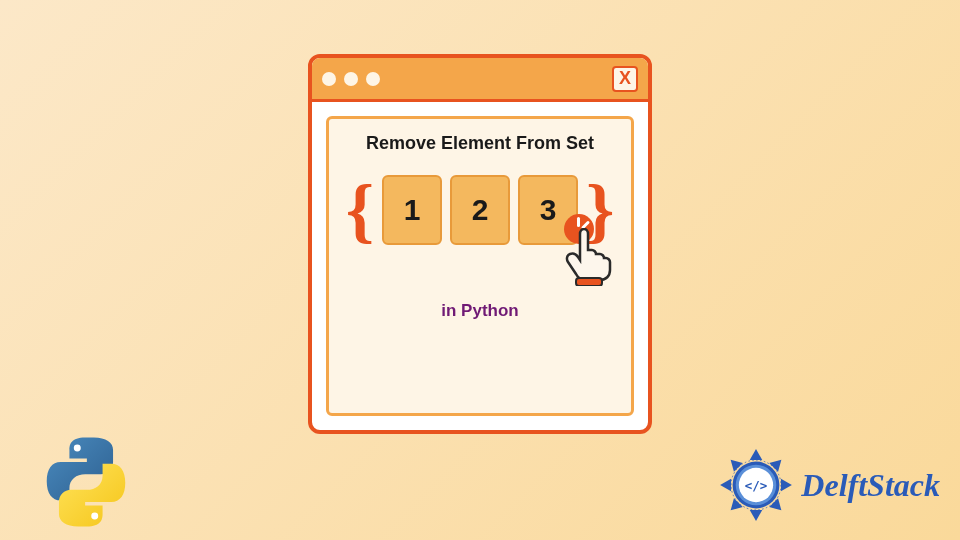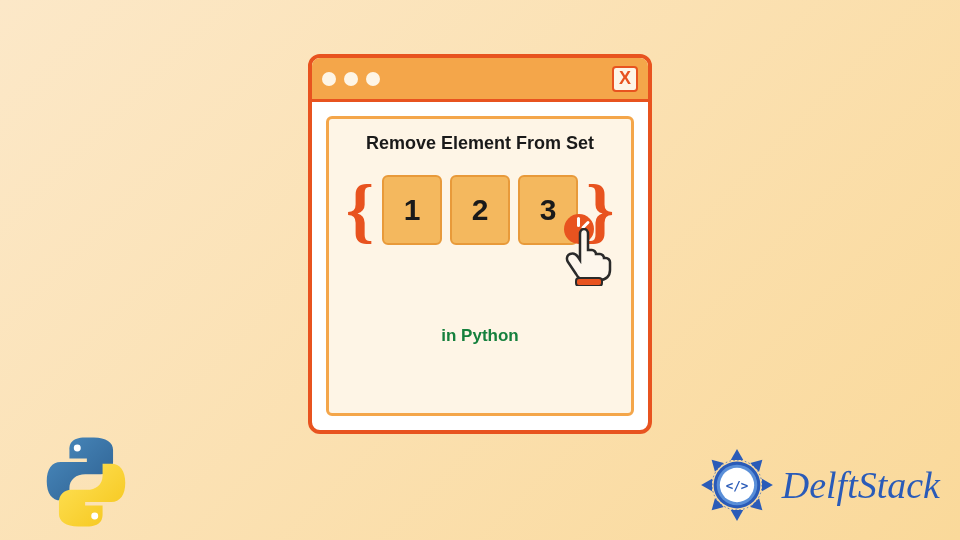--- a/index.html
+++ b/index.html
@@ -107,45 +107,45 @@
     width: 3px; height: 10px;
     left: 13px; top: 3px;
     border-radius: 2px;
   }
   .click-burst::after { transform: rotate(45deg); left: 20px; top: 6px; }
   .hand {
     position: absolute;
     left: 10px; top: 12px;
   }
   .subheading {
-    margin-top: 80px;
+    margin-top: 55px;
     font-weight: 800;
     font-size: 17px;
-    color: #15803d;
+    color: #701a75;
   }
   .python-logo {
     position: absolute;
     left: 38px;
     bottom: 10px;
     width: 96px; height: 96px;
   }
   .delft-logo {
     position: absolute;
     right: 20px;
     bottom: 16px;
     display: flex;
     align-items: center;
     gap: 6px;
   }
   .delft-emblem {
     width: 78px; height: 78px;
   }
   .delft-text {
-    font-size: 38px;
-    font-weight: 400;
+    font-size: 32px;
+    font-weight: 700;
     color: #2a5bb8;
     font-style: italic;
     font-family: Georgia, 'Times New Roman', serif;
   }
 </style>
 </head>
 <body>
 
 <div class="window">
   <div class="titlebar">

